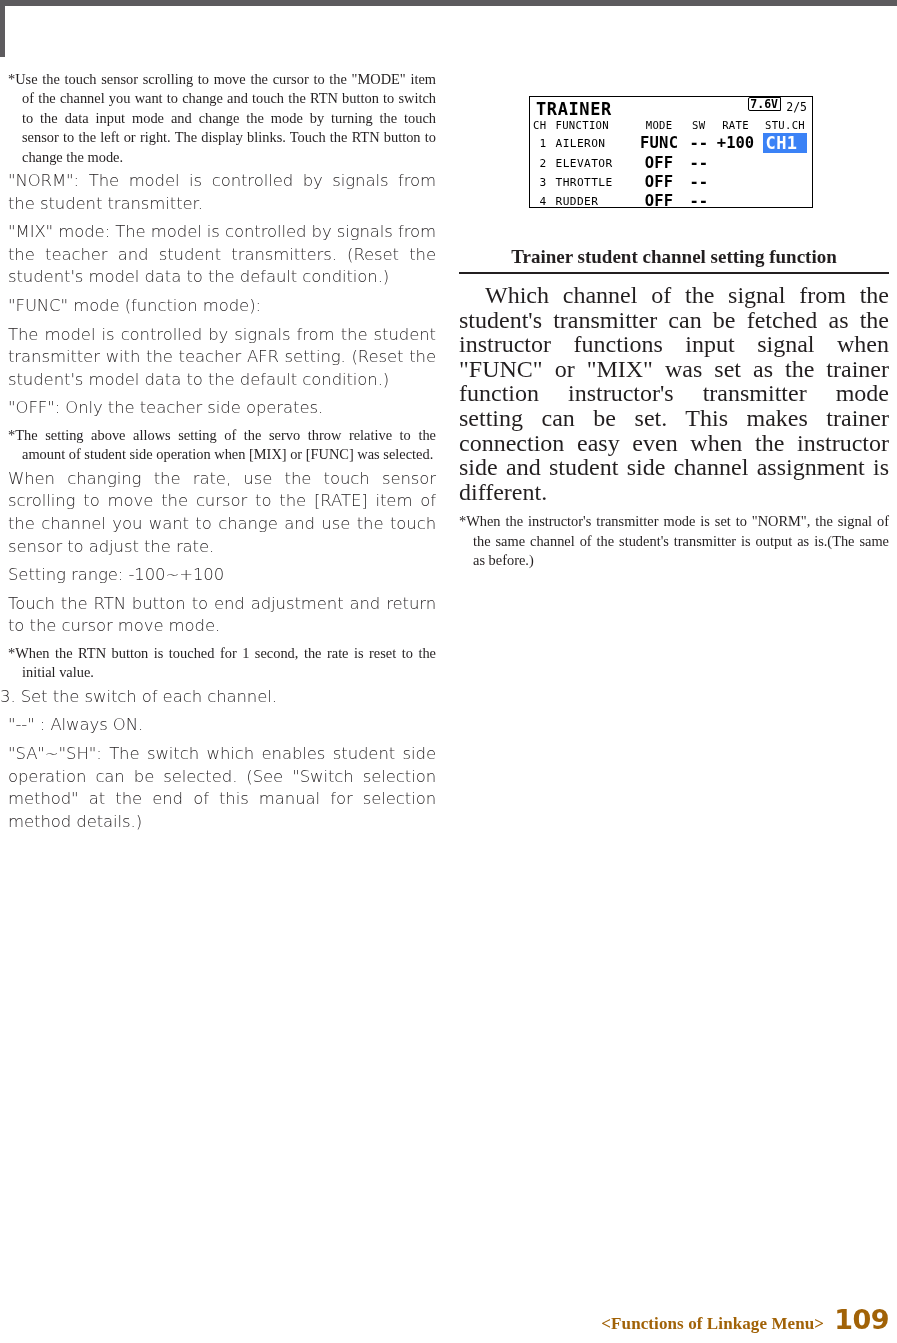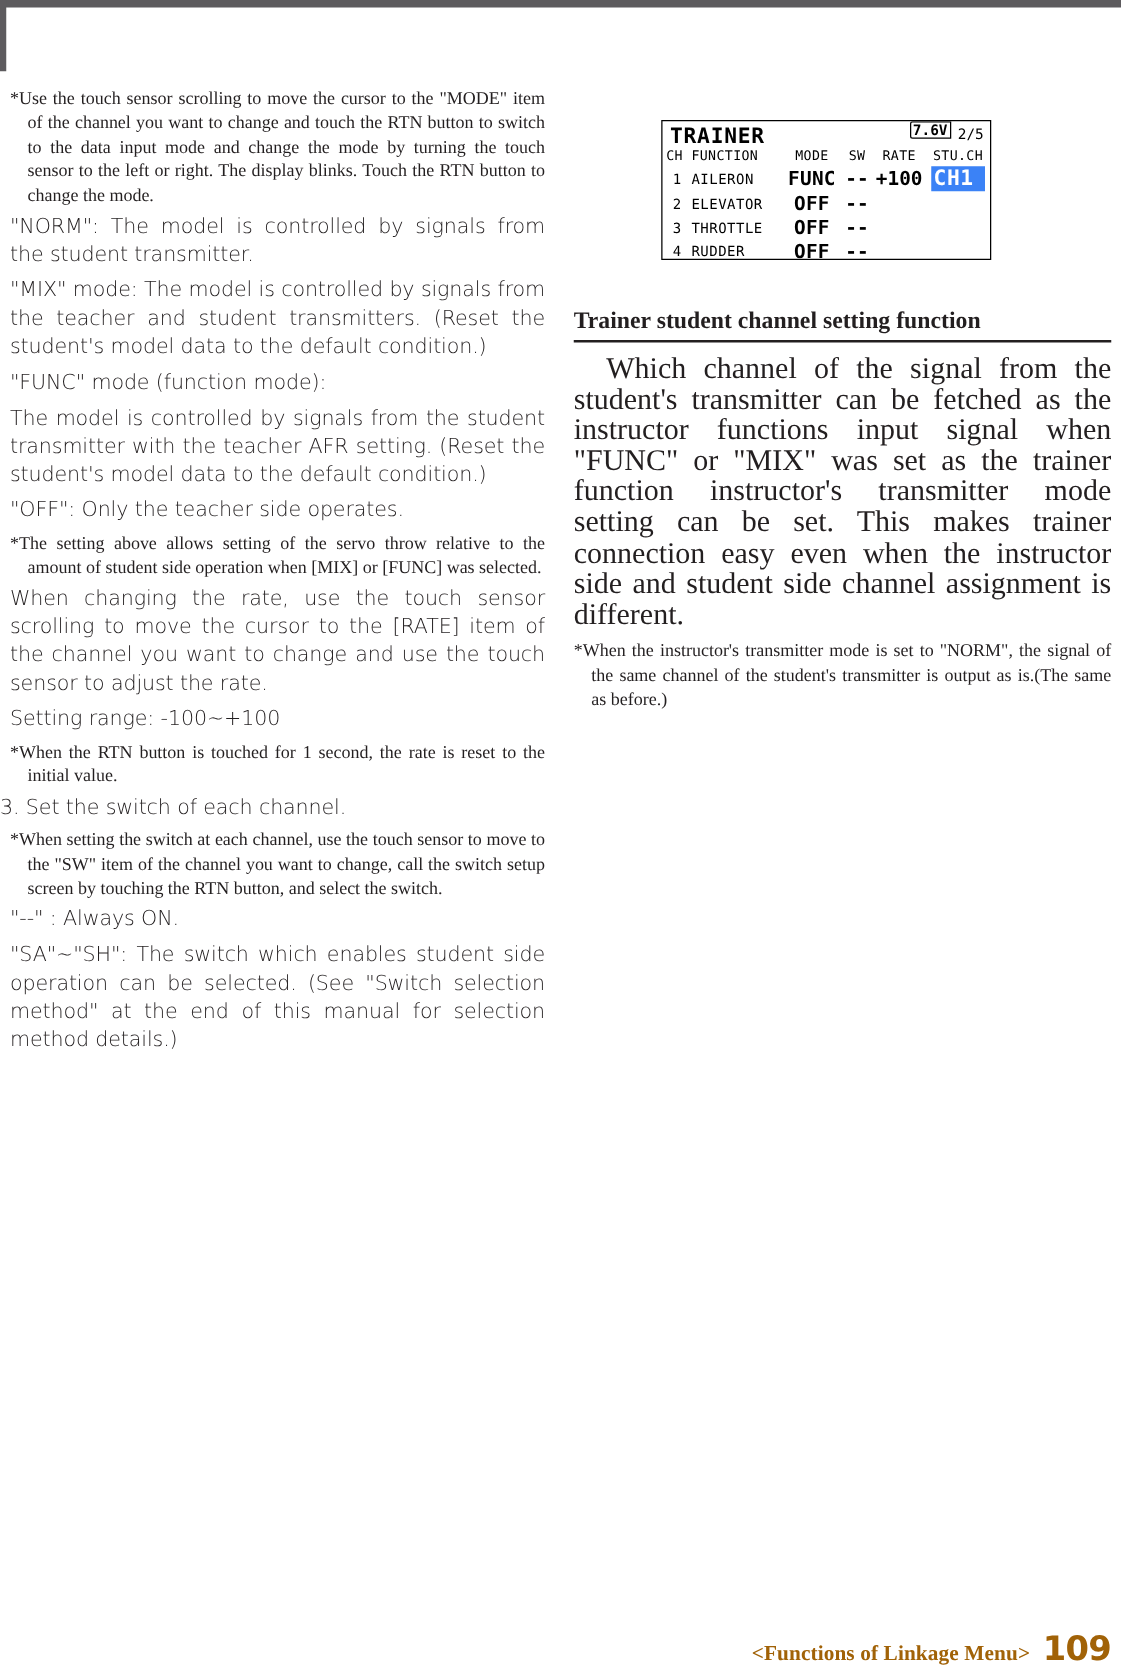--- a/index.html
+++ b/index.html
@@ -76,37 +76,38 @@
   
   .sec-head {
     font-family: "Liberation Serif", serif;
     font-weight: bold;
     font-size: 19px;
     line-height: 24px;
     margin: 0;
     padding-bottom: 3px;
     border-bottom: 2.2px solid #231f20;
     color: #231f20;
+    text-align: center;
   }
   .sec-body {
     font-family: "Liberation Serif", serif;
     font-size: 24px;
     line-height: 24.6px;
     text-align: justify;
     text-indent: 26px;
     margin: 9px 0 8px 0;
     color: #231f20;
   }
 
   
   .lcd-wrap {
     position: absolute;
     left: 529px;
     top: 96px;
-    width: 264px;
+    width: 284px;
     height: 112px;
     border: 1.6px solid #000;
     background: #fff;
     box-sizing: border-box;
     font-family: "DejaVu Sans Mono", monospace;
     overflow: hidden;
   }
   .lcd-title {
     position: absolute;
     left: 6px; top: 2px;
@@ -207,23 +208,23 @@
 <div class="col-left">
     <p class="note">*Use the touch sensor scrolling to move the cursor to the "MODE" item of the channel you want to change and touch the RTN button to switch to the data input mode and change the mode by turning the touch sensor to the left or right. The display blinks. Touch the RTN button to change the mode.</p>
     <p class="body-sans">"NORM": The model is controlled by signals from the student transmitter.</p>
     <p class="body-sans">"MIX" mode: The model is controlled by signals from the teacher and student transmitters. (Reset the student's model data to the default condition.)</p>
     <p class="body-sans nojust">"FUNC" mode (function mode):</p>
     <p class="body-sans">The model is controlled by signals from the student transmitter with the teacher AFR setting. (Reset the student's model data to the default condition.)</p>
     <p class="body-sans nojust">"OFF": Only the teacher side operates.</p>
     <p class="note">*The setting above allows setting of the servo throw relative to the amount of student side operation when [MIX] or [FUNC] was selected.</p>
     <p class="body-sans">When changing the rate, use the touch sensor scrolling to move the cursor to the [RATE] item of the channel you want to change and use the touch sensor to adjust the rate.</p>
     <p class="body-sans nojust">Setting range: -100~+100</p>
+    <p class="body-sans">Touch the RTN button to end adjustment and return to the cursor move mode.</p>
     <p class="note">*When the RTN button is touched for 1 second, the rate is reset to the initial value.</p>
     <p class="body-sans nojust step">3. Set the switch of each channel.</p>
-    <p class="note">*When setting the switch at each channel, use the touch sensor to move to the "SW" item of the channel you want to change, call the switch setup screen by touching the RTN button, and select the switch.</p>
     <p class="body-sans nojust">"--" : Always ON.</p>
     <p class="body-sans">"SA"~"SH": The switch which enables student side operation can be selected. (See "Switch selection method" at the end of this manual for selection method details.)</p>
   </div>
 
 <div class="lcd-wrap">
   <div class="lcd-title">TRAINER</div>
   <div class="lcd-batt">7.6V</div>
   <div class="lcd-page">2/5</div>
   <table class="lcd-table">
     <thead>

